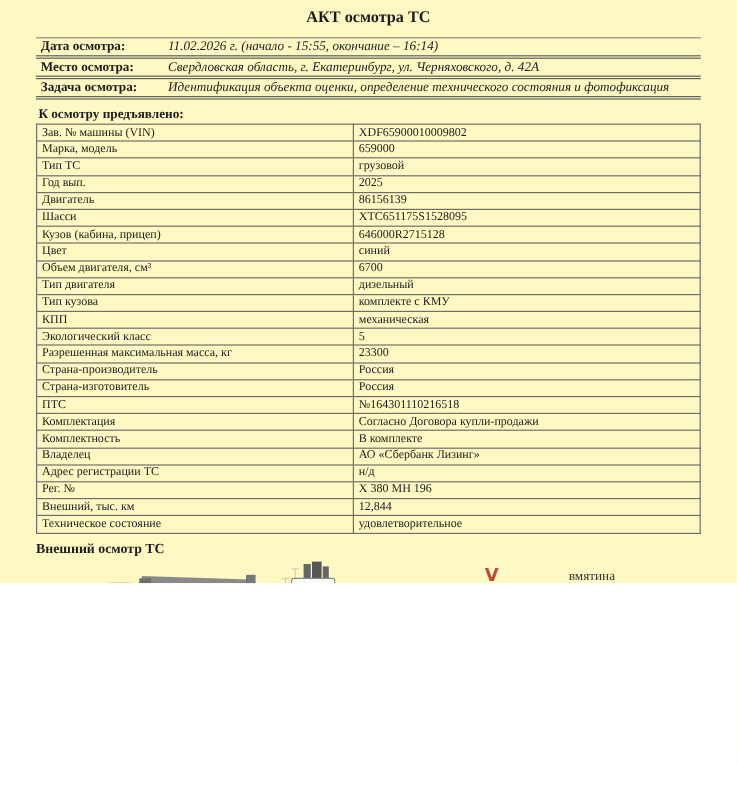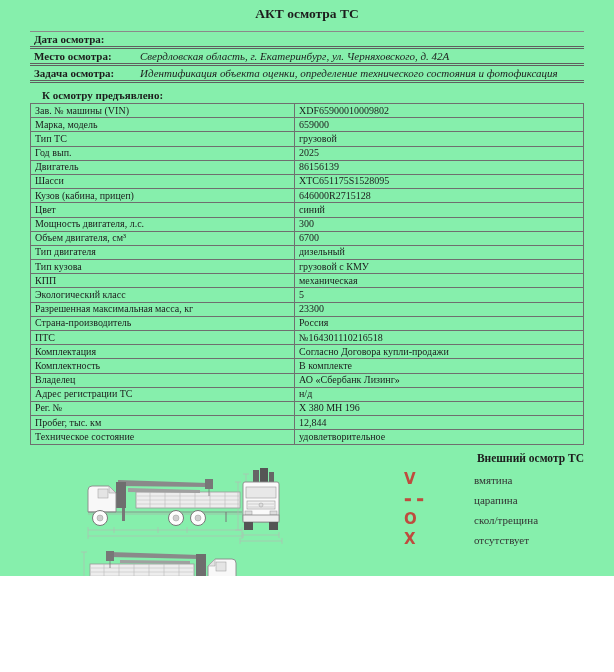--- a/index.html
+++ b/index.html
@@ -1,32 +1,32 @@
 <!DOCTYPE html>
 <html><head>
 <meta charset="utf-8">
 <style>
   html,body{margin:0;padding:0;background:#fff;}
   .page{
-    position:relative;width:614px;height:576px;overflow:hidden;
-    background:#86efac;color:#1c1c1c;
+    position:relative;width:614px;height:486px;overflow:hidden;
+    background:#fef9c3;color:#1c1c1c;
     font-family:"Liberation Serif","DejaVu Serif",serif;
   }
   .inner{padding:4px 30px 0 30px;}
   .title{
     text-align:center;font-weight:bold;font-size:13.5px;margin:2px 0 0 0;
   }
   
   .info-table{margin-top:9px;border-top:1px solid #8a8a8a;}
   .info-row{display:flex;border-bottom:3px double #5f5f5f;padding:1px 0 1px 4px;font-family:Liberation Serif, serif;}
   .info-label{width:102px;font-weight:bold;font-size:11px;flex:none;}
   .info-value{font-style:italic;font-size:11px;padding-left:4px;}
   
-  .sec-head{font-weight:bold;font-size:11px;margin:6px 0 2px 12px;}
-  .center-head{text-align:right;font-weight:bold;font-size:11.5px;margin:7px 0 0 0;}
+  .sec-head{font-weight:bold;font-size:11px;margin:6px 0 2px 2px;}
+  .center-head{text-align:left;font-weight:bold;font-size:11.5px;margin:7px 0 0 0;}
   
   table.vehicle{border-collapse:collapse;width:554px;table-layout:fixed;}
   table.vehicle td{
     border:1px solid #6f6f6f;font-size:10px;line-height:1.22;
     padding:0.5px 4px;vertical-align:top;overflow:hidden;
   }
   table.vehicle td.c1{width:255px;}
   
   .diagram{position:relative;height:148px;}
   .legend{position:absolute;left:374px;top:6px;}
@@ -47,20 +47,21 @@
 <body>
 
 <div class="page">
   <div class="inner">
 
     <div class="title">АКТ осмотра ТС</div>
 
     <div class="info-table">
       <div class="info-row">
         <span class="info-label">Дата осмотра:</span>
+        <span class="info-value">11.02.2026 г. (начало - 15:55, окончание – 16:14)</span>
       </div>
       <div class="info-row">
         <span class="info-label">Место осмотра:</span>
         <span class="info-value">Свердловская область, г. Екатеринбург, ул. Черняховского, д. 42А</span>
       </div>
       <div class="info-row">
         <span class="info-label">Задача осмотра:</span>
         <span class="info-value">Идентификация объекта оценки, определение технического состояния и фотофиксация</span>
       </div>
     </div>
@@ -95,52 +96,52 @@
           </tr>
         <tr>
             <td class="c1">Кузов (кабина, прицеп)</td>
             <td>646000R2715128</td>
           </tr>
         <tr>
             <td class="c1">Цвет</td>
             <td>синий</td>
           </tr>
         <tr>
-            <td class="c1">Мощность двигателя, л.с.</td>
-            <td>300</td>
-          </tr>
-        <tr>
             <td class="c1">Объем двигателя, см³</td>
             <td>6700</td>
           </tr>
         <tr>
             <td class="c1">Тип двигателя</td>
             <td>дизельный</td>
           </tr>
         <tr>
             <td class="c1">Тип кузова</td>
-            <td>грузовой с КМУ</td>
+            <td>комплекте с КМУ</td>
           </tr>
         <tr>
             <td class="c1">КПП</td>
             <td>механическая</td>
           </tr>
         <tr>
             <td class="c1">Экологический класс</td>
             <td>5</td>
           </tr>
         <tr>
             <td class="c1">Разрешенная максимальная масса, кг</td>
             <td>23300</td>
           </tr>
         <tr>
             <td class="c1">Страна-производитель</td>
             <td>Россия</td>
           </tr>
         <tr>
+            <td class="c1">Страна-изготовитель</td>
+            <td>Россия</td>
+          </tr>
+        <tr>
             <td class="c1">ПТС</td>
             <td>№164301110216518</td>
           </tr>
         <tr>
             <td class="c1">Комплектация</td>
             <td>Согласно Договора купли-продажи</td>
           </tr>
         <tr>
             <td class="c1">Комплектность</td>
             <td>В комплекте</td>
@@ -151,21 +152,21 @@
           </tr>
         <tr>
             <td class="c1">Адрес регистрации ТС</td>
             <td>н/д</td>
           </tr>
         <tr>
             <td class="c1">Рег. №</td>
             <td>Х 380 МН 196</td>
           </tr>
         <tr>
-            <td class="c1">Пробег, тыс. км</td>
+            <td class="c1">Внешний, тыс. км</td>
             <td>12,844</td>
           </tr>
         <tr>
             <td class="c1">Техническое состояние</td>
             <td>удовлетворительное</td>
           </tr>
       </tbody>
     </table>
 
     <div class="center-head">Внешний осмотр ТС</div>

